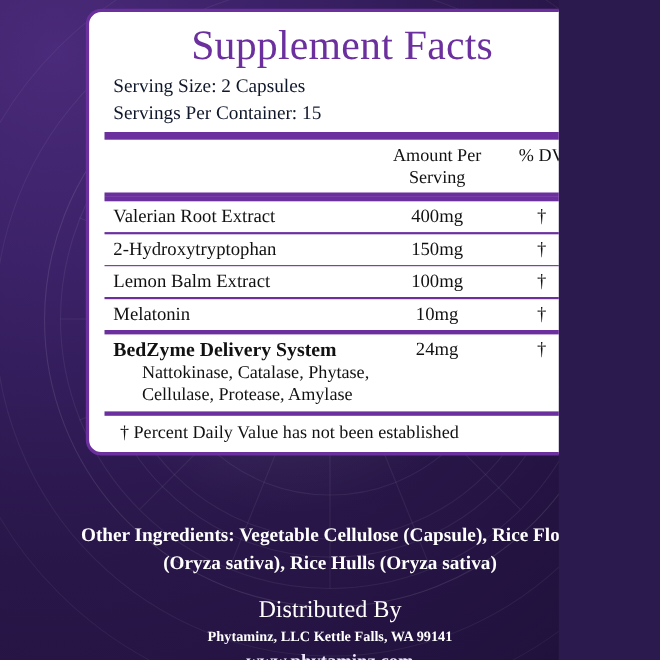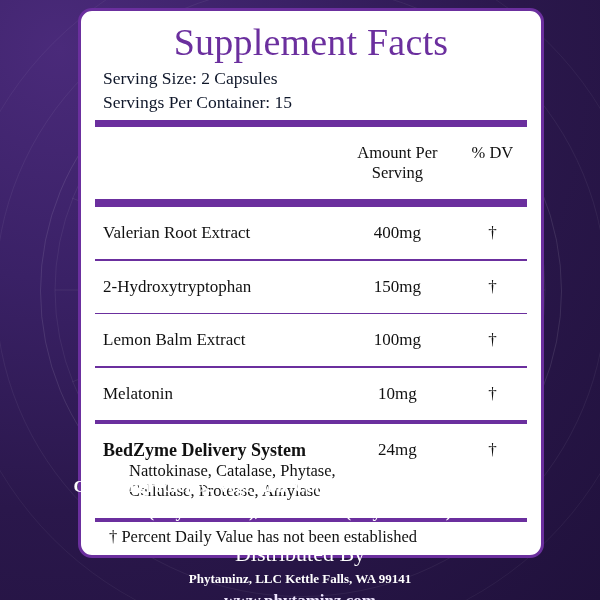--- a/index.html
+++ b/index.html
@@ -9,21 +9,21 @@
   body {
     width: 600px;
     height: 600px;
     overflow: hidden;
     font-family: "Liberation Serif", serif;
     background: #2b1a4e;
   }
 
   #page {
     position: relative;
-    width: 600px;
+    width: 508px;
     height: 600px;
     background:
       radial-gradient(circle at 52% 46%, rgba(255,255,255,0.10) 0%, rgba(255,255,255,0.05) 28%, rgba(255,255,255,0.0) 46%),
       radial-gradient(circle at 10% 8%, #4a2a7a 0%, #3a2166 30%, #2a174b 60%, #20113c 100%);
     overflow: hidden;
   }
 
   
   .ring {
     position: absolute;
@@ -87,21 +87,21 @@
     margin: 0 14px;
   }
   .rule-thin {
     height: 1.5px;
     background: #6b2f9e;
     margin: 0 14px;
   }
 
   table.facts {
     width: calc(100% - 28px);
-    margin: 12px 14px;
+    margin: 0 14px;
     border-collapse: collapse;
     font-size: 17px;
     color: #111;
   }
   table.facts td {
     padding: 4px 0;
     vertical-align: top;
   }
   .col-name { width: 56%; padding-left: 8px !important; }
   .col-amt  { width: 28%; text-align: center; }

